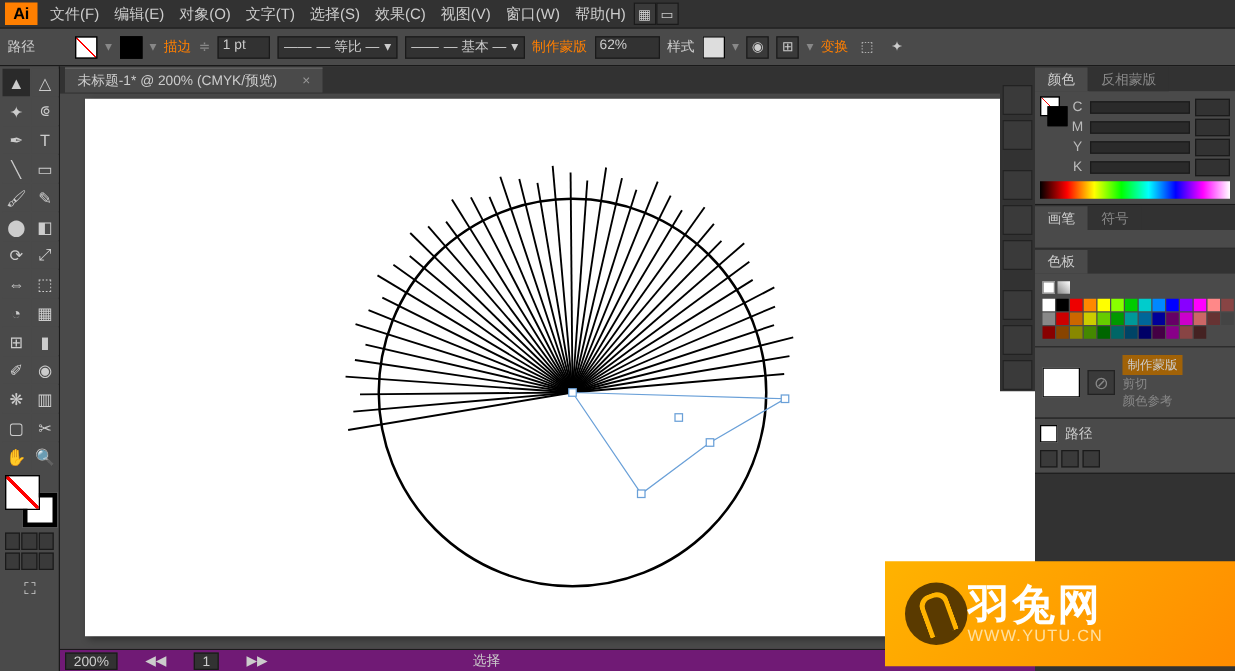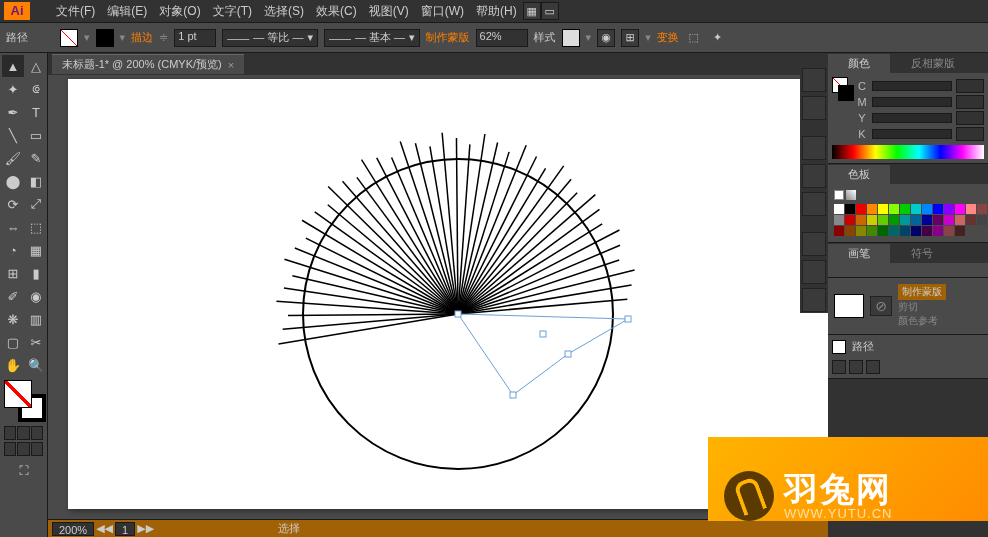--- a/index.html
+++ b/index.html
@@ -1,18 +1,18 @@
 <!DOCTYPE html>
 <html><head>
 <meta charset="utf-8">
 <style>
 *{margin:0;padding:0;box-sizing:border-box;font-family:"Microsoft YaHei",sans-serif;font-size:11px;user-select:none}
 body{background:#323232;width:988px;height:537px;overflow:hidden;color:#ccc;position:relative}
 .menubar{height:23px;background:#323232;display:flex;align-items:center;padding:0 4px;border-bottom:1px solid #1a1a1a}
-.ai-logo{width:26px;height:18px;background:#ff7f00;color:#701a75;font-weight:bold;font-size:13px;text-align:center;line-height:18px;margin-right:20px}
+.ai-logo{width:26px;height:18px;background:#ff7f00;color:#000000;font-weight:bold;font-size:13px;text-align:center;line-height:18px;margin-right:4px}
 .menu-item{padding:0 6px;color:#ccc;cursor:pointer;font-size:12px}
 .menu-right{margin-left:auto;display:flex;align-items:center;gap:4px}
 .mr-btn{padding:2px 8px;color:#ccc}
 .win-btn{width:20px;height:16px;background:#4a4a4a;color:#ccc;text-align:center;line-height:14px;margin-left:2px;cursor:pointer}
 .ctrlbar{height:30px;background:#4a4a4a;display:flex;align-items:center;padding:0 6px;gap:6px;border-bottom:1px solid #1a1a1a}
 .ctrl-label{color:#ccc;font-size:11px}
 .ctrl-swatch{width:18px;height:18px;background:#fff;border:1px solid #000}
 .ctrl-swatch.diag{background:linear-gradient(to top right,#fff 48%,red 48%,red 52%,#fff 52%)}
 .ctrl-input{width:42px;height:18px;background:#323232;border:1px solid #1a1a1a;color:#ccc;padding:0 3px}
 .ctrl-input.wide{width:52px}
@@ -24,46 +24,46 @@
 .tool-grid{display:grid;grid-template-columns:22px 22px;gap:1px}
 .tool{width:22px;height:22px;background:#4a4a4a;display:flex;align-items:center;justify-content:center;cursor:pointer;color:#ccc;font-size:13px}
 .tool.sel{background:#2a2a2a}
 .fill-stroke{width:42px;height:42px;margin:4px 2px;position:relative}
 .fs-fill{position:absolute;top:0;left:0;width:28px;height:28px;background:linear-gradient(to top right,#fff 46%,red 46%,red 54%,#fff 54%);border:1px solid #000}
 .fs-stroke{position:absolute;bottom:0;right:0;width:28px;height:28px;background:#fff;border:4px solid #000}
 .mode-row{display:flex;gap:1px;margin:2px}
 .mode-btn{width:14px;height:14px;background:#3a3a3a;border:1px solid #1a1a1a}
 .center{flex:1;display:flex;flex-direction:column;background:#4a4a4a}
 .tabbar{height:22px;background:#323232;display:flex;align-items:center;padding-left:4px}
-.doctab{height:20px;background:#4a4a4a;padding:0 10px;color:#ccc;display:flex;align-items:center;gap:6px;font-size:11px;border-top:1px solid #666}
+.doctab{height:20px;background:#4a4a4a;padding:0 10px;color:#ccc;display:flex;align-items:center;gap:20px;font-size:11px;border-top:1px solid #666}
 .doctab .x{color:#999;cursor:pointer}
 .canvas-wrap{flex:1;background:#4a4a4a;position:relative;overflow:hidden}
 .artboard{position:absolute;top:4px;left:20px;width:780px;height:430px;background:#fff;box-shadow:2px 2px 6px rgba(0,0,0,.4)}
 .drawing{position:absolute;top:0;left:0}
-.statusbar{height:18px;background:#a16207;display:flex;align-items:center;padding:0 4px;gap:2px;color:#ccc;border-top:1px solid #1a1a1a}
+.statusbar{height:18px;background:#701a75;display:flex;align-items:center;padding:0 4px;gap:22px;color:#ccc;border-top:1px solid #1a1a1a}
 .sb-field{background:#323232;border:1px solid #1a1a1a;padding:0 6px;height:14px;line-height:14px}
 .right{width:160px;background:#323232;display:flex;flex-direction:column}
 .panel{border-bottom:1px solid #1a1a1a;background:#4a4a4a}
 .panel-tabs{height:20px;background:#323232;display:flex;align-items:end}
-.ptab{padding:2px 20px;background:#4a4a4a;color:#ccc;font-size:11px;margin-right:1px}
+.ptab{padding:2px 10px;background:#4a4a4a;color:#ccc;font-size:11px;margin-right:1px}
 .ptab.inactive{background:#323232;color:#888}
 .panel-body{padding:4px;background:#4a4a4a}
 .cmyk-row{display:flex;align-items:center;gap:4px;margin:2px 0}
 .cmyk-label{width:12px;text-align:center;color:#bbb}
 .cmyk-slider{flex:1;height:10px;background:#2a2a2a;border:1px solid #1a1a1a}
 .cmyk-val{width:28px;height:14px;background:#323232;border:1px solid #1a1a1a}
 .spectrum{height:14px;background:linear-gradient(90deg,#000,#f00,#ff0,#0f0,#0ff,#00f,#f0f,#fff);margin-top:4px}
 .swatch-grid{display:grid;grid-template-columns:repeat(14,10px);gap:1px;padding:2px}
 .sw{width:10px;height:10px}
 .swatch-hdr{display:flex;gap:2px;padding:2px}
 .mask-panel{display:flex;align-items:center;gap:6px;padding:6px}
 .mask-thumb{width:30px;height:24px;background:#fff;border:1px solid #000}
 .mask-btn{width:22px;height:20px;background:#3a3a3a;border:1px solid #222;color:#888;text-align:center;line-height:18px;font-size:14px}
 .mask-txt{font-size:10px;color:#888}
-.watermark{position:absolute;right:0;bottom:16px;width:280px;height:84px;background:linear-gradient(135deg,#ffb300,#ff8c00);display:flex;align-items:flex-end;padding:0 16px;gap:10px}
+.watermark{position:absolute;right:0;bottom:4px;width:280px;height:84px;background:linear-gradient(135deg,#ffb300,#ff8c00);display:flex;align-items:center;padding:0 16px;}
 .wm-logo{width:50px;height:50px;background:#5a3a00;border-radius:50%;position:relative}
 .wm-logo:before{content:"";position:absolute;top:8px;left:14px;width:16px;height:30px;border:4px solid #ffb300;border-radius:10px 10px 0 0;border-bottom:none;transform:rotate(-20deg)}
 .wm-txt{color:#fff}
 .wm-main{font-size:34px;font-weight:bold;letter-spacing:2px;line-height:1}
 .wm-sub{font-size:13px;letter-spacing:1px;color:#ffe0a0}
 .dock-col{position:absolute;right:160px;top:53px;width:28px;background:#323232;display:flex;flex-direction:column;gap:2px;padding-top:14px}
 .dock-icon{width:24px;height:24px;margin:1px auto;background:#3a3a3a;border:1px solid #222}
 </style>
 </head>
 <body>
@@ -272,20 +272,27 @@
               <span class="cmyk-label">K</span>
               <div class="cmyk-slider"></div>
               <div class="cmyk-val"></div>
             </div>
         </div>
         <div class="spectrum"></div>
       </div>
     </div>
     <div class="panel">
       <div class="panel-tabs">
+        <div class="ptab">画笔</div>
+        <div class="ptab inactive">符号</div>
+      </div>
+      <div class="panel-body" style="height:14px"></div>
+    </div>
+    <div class="panel">
+      <div class="panel-tabs">
           <div class="ptab">色板</div>
         </div>
       <div class="panel-body">
         <div class="swatch-hdr">
           <div class="sw" style="background:#fff;border:1px solid #888"></div>
           <div class="sw" style="background:linear-gradient(45deg,#888,#fff)"></div>
         </div>
         <div class="swatch-grid" id="swatch-grid">
             <div class="sw" style="background:#fff"></div>
             <div class="sw" style="background:#000"></div>
@@ -324,27 +331,20 @@
             <div class="sw" style="background:#046"></div>
             <div class="sw" style="background:#006"></div>
             <div class="sw" style="background:#404"></div>
             <div class="sw" style="background:#808"></div>
             <div class="sw" style="background:#844"></div>
             <div class="sw" style="background:#422"></div>
           </div>
       </div>
     </div>
     <div class="panel">
-      <div class="panel-tabs">
-        <div class="ptab">画笔</div>
-        <div class="ptab inactive">符号</div>
-      </div>
-      <div class="panel-body" style="height:14px"></div>
-    </div>
-    <div class="panel">
       <div class="mask-panel">
         <div class="mask-thumb"></div>
         <div class="mask-btn">⊘</div>
         <div>
           <div class="mask-txt" style="color:#ccc;background:#a16207;padding:1px 4px">制作蒙版</div>
           <div class="mask-txt">剪切</div>
           <div class="mask-txt">颜色参考</div>
         </div>
       </div>
     </div>

